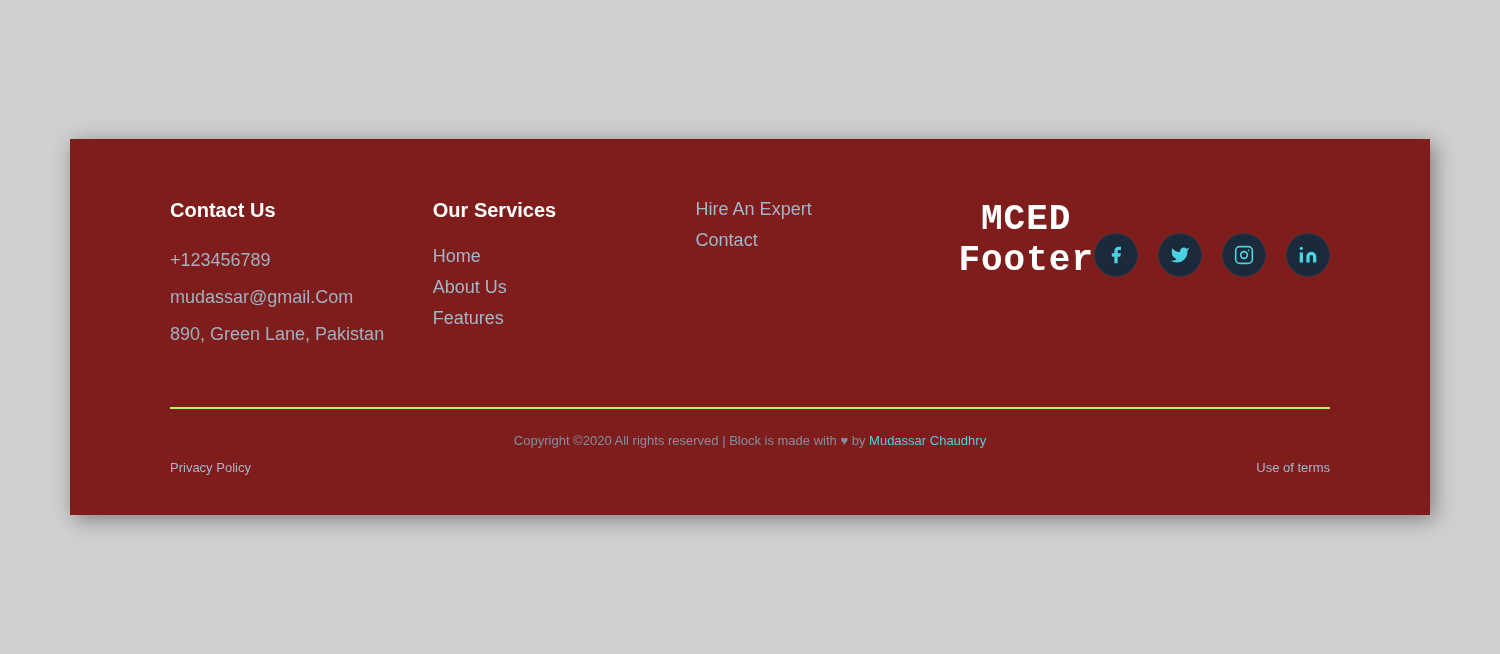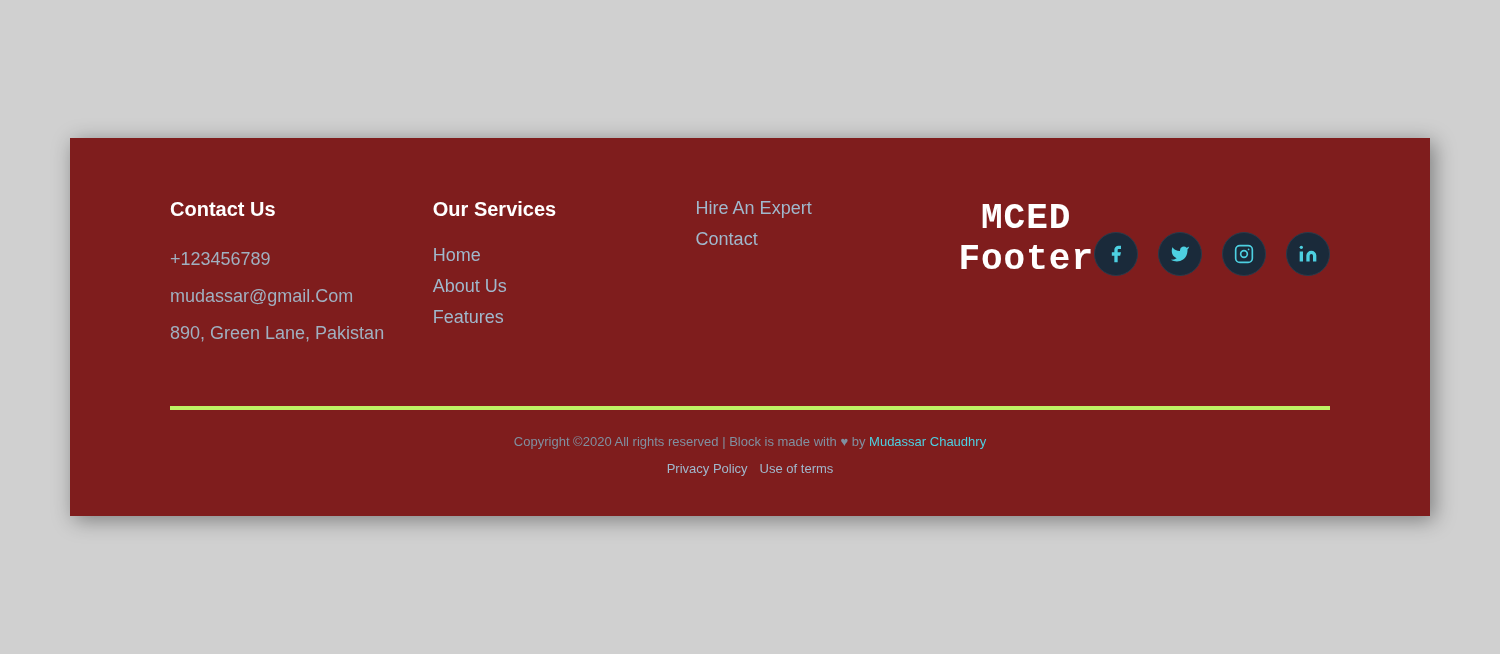--- a/index.html
+++ b/index.html
@@ -97,40 +97,40 @@
       justify-content: center;
       cursor: pointer;
       color: #4dd0e1;
       font-size: 18px;
       font-weight: bold;
       text-decoration: none;
       border: 1px solid #2a3a4a;
     }
 
     .footer-bottom {
-      border-top: 4px solid #bef264;
+      border-top: 2px solid #bef264;
       padding-top: 24px;
       text-align: center;
       margin-top: 16px;
     }
 
     .footer-bottom .copyright {
       color: #8090a0;
       font-size: 13px;
       margin-bottom: 12px;
     }
 
     .footer-bottom .copyright a {
       color: #4dd0e1;
       text-decoration: none;
     }
 
     .footer-bottom .footer-links {
       display: flex;
-      justify-content: center;
+      justify-content: space-between;
       gap: 12px;
     }
 
     .footer-bottom .footer-links a {
       color: #a0b8cc;
       text-decoration: none;
       font-size: 13px;
     }
 
     

